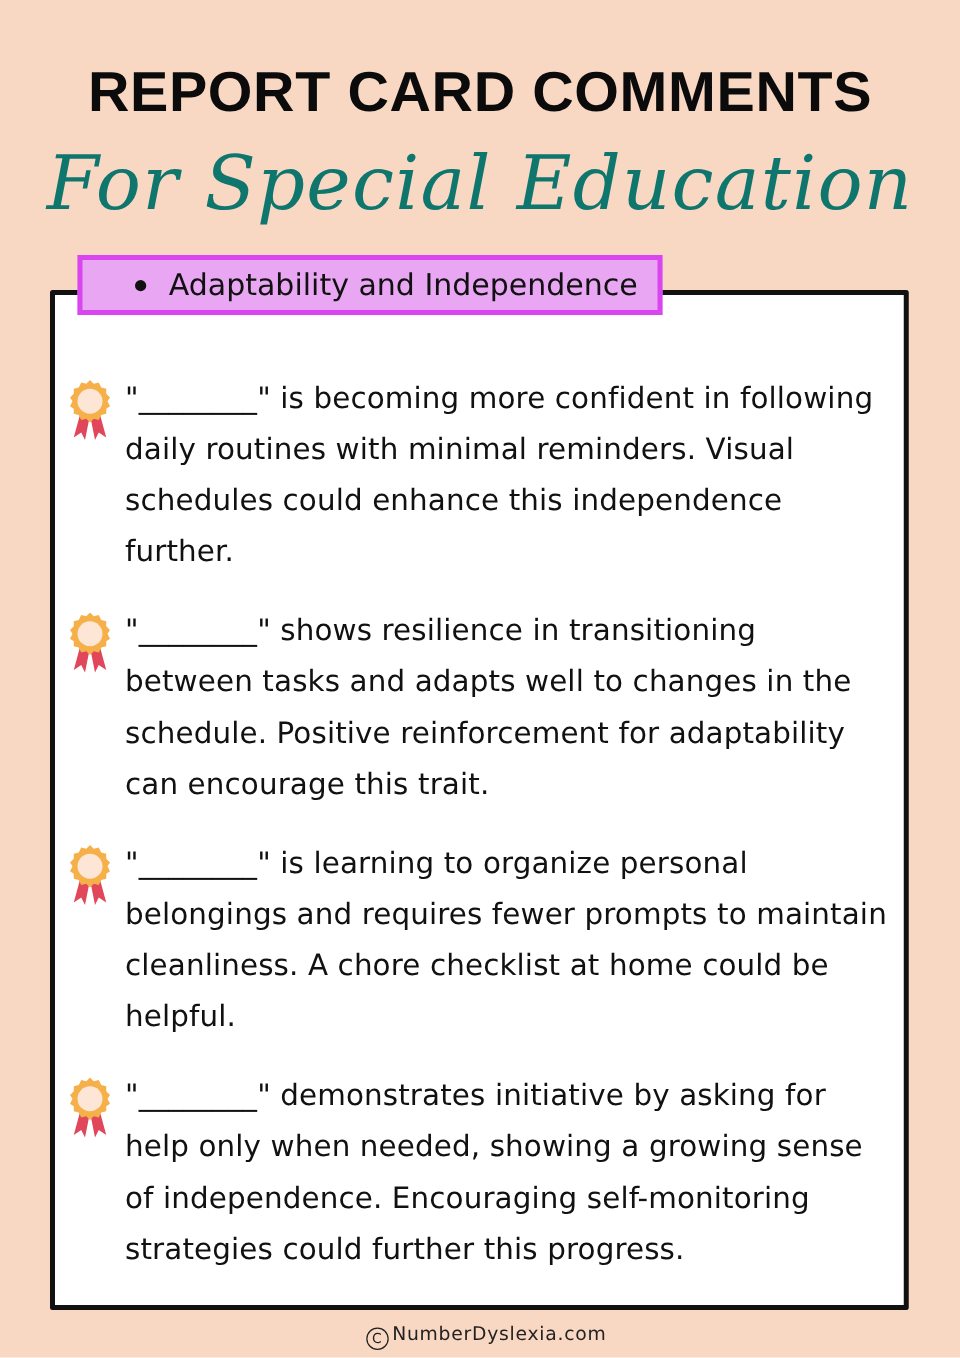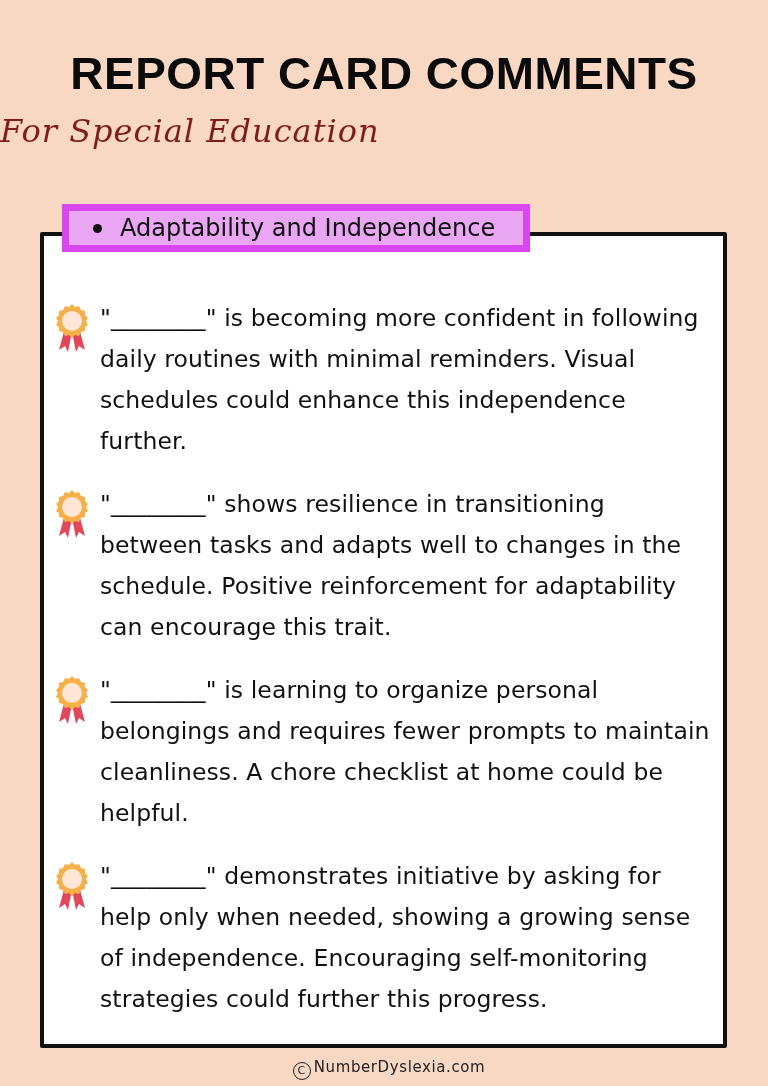--- a/index.html
+++ b/index.html
@@ -16,45 +16,46 @@
       text-align: center;
       font-family: "Liberation Sans", sans-serif;
       font-weight: 900;
       font-size: 45px;
       letter-spacing: 0.5px;
       color: #0b0b0b;
       transform: scaleX(1.02);
     }
     .subtitle {
       position: absolute; left: 0; right: 0; top: 112px;
+      text-align: center;
       font-family: "DejaVu Serif", serif;
       font-style: italic;
-      font-size: 32px;
+      font-size: 60px;
       font-weight: 300;
-      color: #7f1d1d;
+      color: #0f766e;
       letter-spacing: 1px;
     }
     .card {
       position: absolute;
       left: 40px; top: 232px;
       width: 687px; height: 816px;
       background: #fff;
       border: 4px solid #111;
       border-radius: 2px;
       box-sizing: border-box;
     }
     .tag {
       position: absolute;
       left: 62px; top: 204px;
       width: 468px; height: 48px;
       background: #e9a6f3;
-      border: 7px solid #d946ef;
+      border: 4px solid #d946ef;
       box-sizing: border-box;
       display: flex; align-items: center;
-      padding-left: 24px;
+      padding-left: 42px;
       font-size: 24px;
       color: #111;
       z-index: 2;
     }
     .tag .bullet {
       display: inline-block; width: 9px; height: 9px;
       background: #111; border-radius: 50%;
       margin-right: 18px;
     }
     .item {

